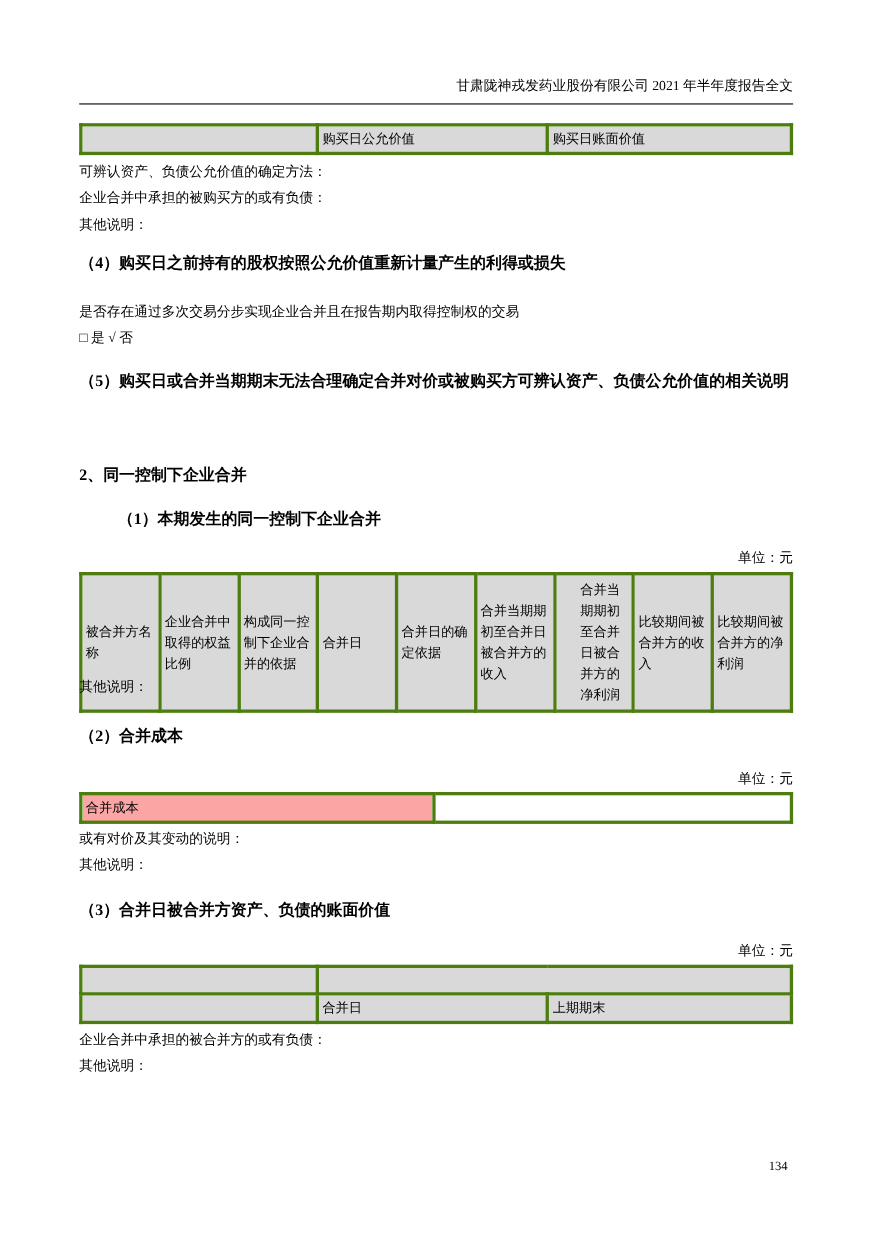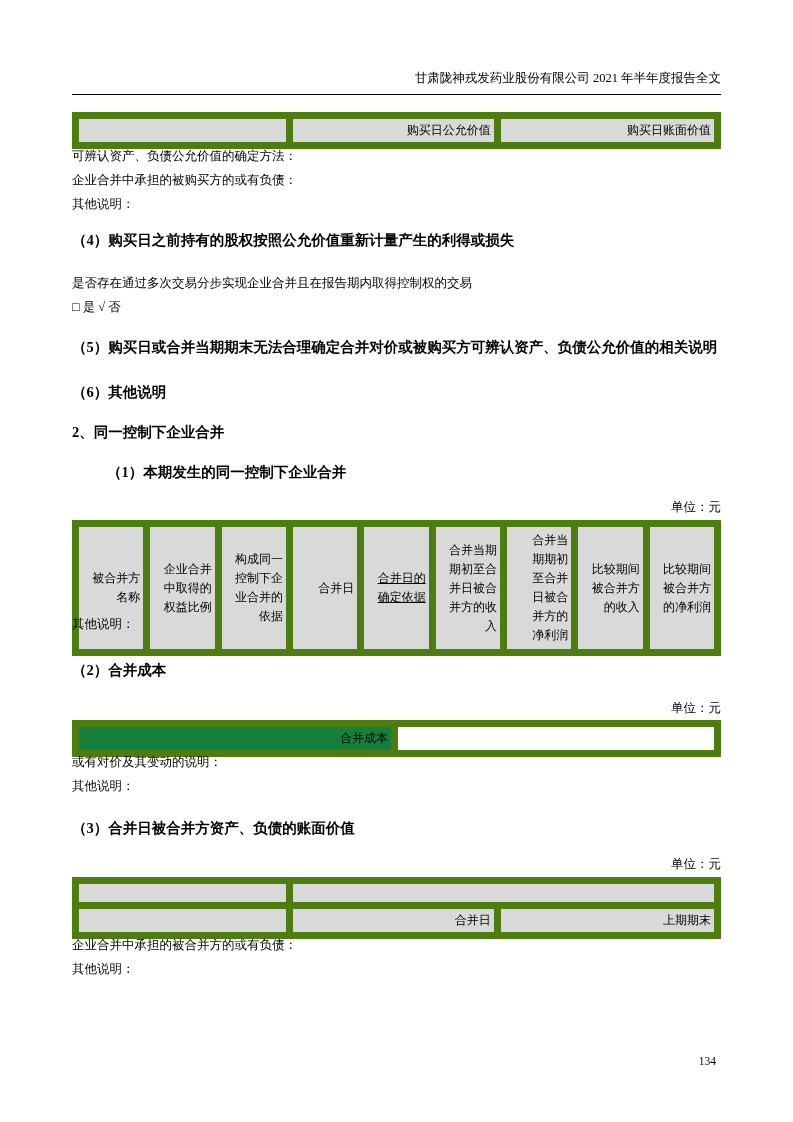--- a/index.html
+++ b/index.html
@@ -15,22 +15,22 @@
   .doc-header { top:53px; text-align:right; font-size:12.5px; line-height:16px; }
   .header-rule { top:77px; border-top:1px solid #000; height:0; }
 
   .para { font-size:12.5px; line-height:24px; }
   .hnum { font-size:14.5px; font-weight:bold; line-height:22px; }
 
   .unit { font-size:12.5px; line-height:16px; text-align:right; }
 
   table { border-collapse:collapse; width:649px; table-layout:fixed; }
   td {
-    border:7px solid #4d7c0f; font-size:12px; line-height:19px;
-    text-align:right; vertical-align:middle; padding:2px 3px;
+    border:3px solid #4d7c0f; font-size:12px; line-height:19px;
+    text-align:left; vertical-align:middle; padding:2px 3px;
     overflow:hidden; word-break:break-all;
   }
   .shaded { background:#d9d9d9; }
 
   .t-fair   { top:95px; }
   .t-fair td { height:25px; }
 
   .p-fair   { top:127px; }
   .h-4      { top:212px; }
   .p-step   { top:254px; }
@@ -98,55 +98,54 @@
     <div>是否存在通过多次交易分步实现企业合并且在报告期内取得控制权的交易</div>
     <div>
       <span class="cb">□</span>
       <span>是</span>
       <span class="cb">√</span>
       <span>否</span>
     </div>
   </div>
 
   <div class="blk hnum h-5">（5）购买日或合并当期期末无法合理确定合并对价或被购买方可辨认资产、负债公允价值的相关说明</div>
-  <div class="blk hnum h-6">（6）其他说明</div>
   <div class="blk hnum h-s2">2、同一控制下企业合并</div>
   <div class="blk hnum h-s2-1">（1）本期发生的同一控制下企业合并</div>
 
   <div class="blk unit u-1">单位：元</div>
 
   <table class="blk t-merge">
     <tbody>
         <tr>
       <td class="shaded" style="background: rgb(217, 217, 217);">被合并方名称</td>
       <td class="shaded" style="background: rgb(217, 217, 217); margin-left: 48px;">企业合并中取得的权益比例</td>
       <td class="shaded" style="background: rgb(217, 217, 217);">构成同一控制下企业合并的依据</td>
       <td class="shaded" style="background: rgb(217, 217, 217);">合并日</td>
-      <td class="shaded" style="background: rgb(217, 217, 217); text-decoration: underline;">合并日的确定依据</td>
+      <td class="shaded" style="background: rgb(217, 217, 217);">合并日的确定依据</td>
       <td class="shaded" style="background: rgb(217, 217, 217);">合并当期期初至合并日被合并方的收入</td>
       <td class="shaded" style="background: rgb(217, 217, 217); padding-left: 22px;">合并当期期初至合并日被合并方的净利润</td>
       <td class="shaded" style="background: rgb(217, 217, 217);">比较期间被合并方的收入</td>
       <td class="shaded" style="background: rgb(217, 217, 217);">比较期间被合并方的净利润</td>
     </tr>
   </tbody>
     </table>
 
   <div class="blk para p-other1">其他说明：</div>
 
   <div class="blk hnum h-s2-2">（2）合并成本</div>
   <div class="blk unit u-2">单位：元</div>
 
   <table class="blk t-cost">
     <colgroup>
         <col style="width:49.7%">
         <col style="width:50.3%">
       </colgroup>
     <tbody>
         <tr>
-      <td class="shaded" style="background: #15803d;">合并成本</td>
+      <td class="shaded" style="background: #fca5a5;">合并成本</td>
       <td></td>
     </tr>
   </tbody>
     </table>
 
   <div class="blk para p-cost">
     <div>或有对价及其变动的说明：</div>
     <div>其他说明：</div>
   </div>
 

